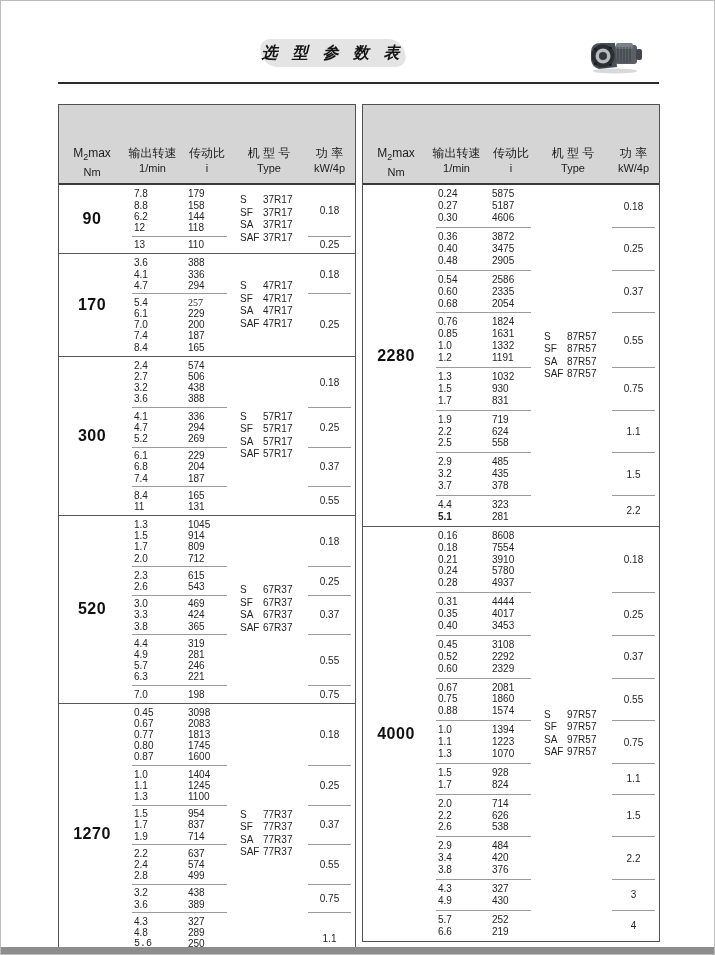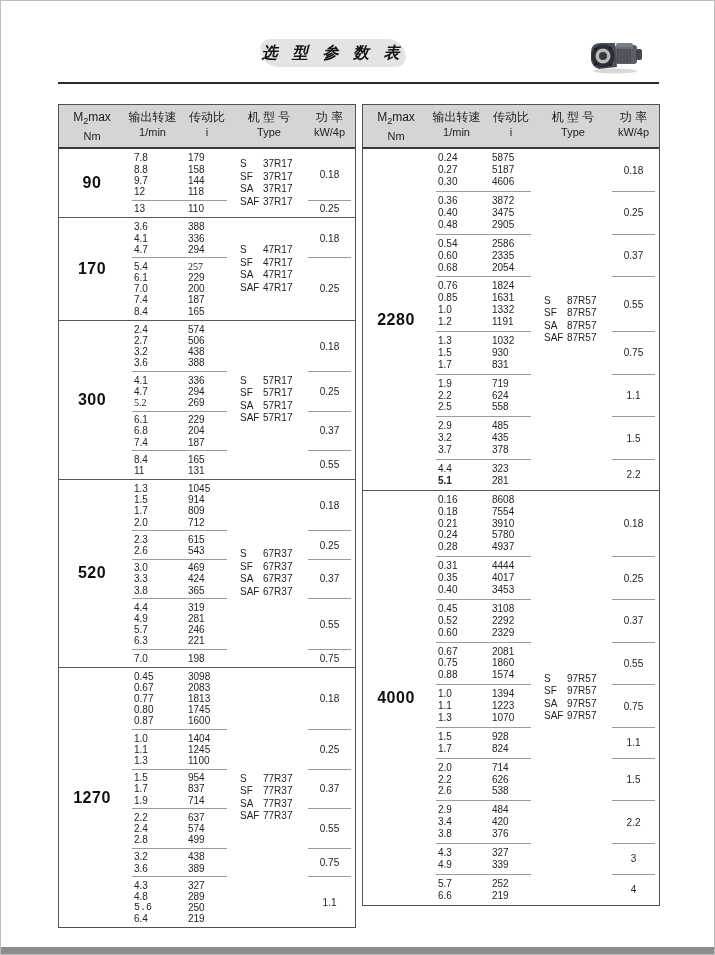--- a/index.html
+++ b/index.html
@@ -27,21 +27,21 @@
   .tables{position:absolute;left:57px;top:103px;display:flex;gap:6px;align-items:flex-start;}
   .param-table{width:298px;box-sizing:border-box;border:1.5px solid #515151;background:#fff;}
   .param-table.left{--rh:11.2px;--sh:6px;}
   .param-table.right{--rh:11.9px;--sh:7px;}
 
   .thead{
     display:grid;grid-template-columns:66px 55px 54px 70px 51px;
     background:#d5d5d5;border-bottom:2px solid #3a3a3a;padding:5px 0 4px;
   }
   .th{text-align:center;color:#1c1c1c;}
-  .th-top{font-size:12px;line-height:15px;white-space:nowrap;}
+  .th-top{font-size:12px;line-height:15px;white-space:nowrap;margin-top:36px;}
   .th sub{font-size:9px;}
   .th-bot{font-size:11px;line-height:14px;}
 
   .group{display:grid;grid-template-columns:66px 55px 54px 70px 51px;padding:3px 0;}
   .group + .group{border-top:1.5px solid #585858;}
 
   .torque{
     grid-column:1;align-self:center;justify-self:center;
     font-size:16px;font-weight:bold;color:#101010;letter-spacing:0.5px;
   }
@@ -125,21 +125,21 @@
             </div>
             <div class="type-line">
               <span class="type-prefix">SAF</span>
               <span class="type-model">37R17</span>
             </div>
           </div>
           <div class="num speed" style="grid-area: 1 / 2;">7.8</div>
           <div class="num ratio" style="grid-area: 1 / 3;">179</div>
           <div class="num speed" style="grid-area: 2 / 2;">8.8</div>
           <div class="num ratio" style="grid-area: 2 / 3;">158</div>
-          <div class="num speed" style="grid-area: 3 / 2;">9.7</div>
+          <div class="num speed" style="grid-area: 3 / 2;">6.2</div>
           <div class="num ratio" style="grid-area: 3 / 3;">144</div>
           <div class="num speed" style="grid-area: 4 / 2;">12</div>
           <div class="num ratio" style="grid-area: 4 / 3;">118</div>
           <div class="power" style="grid-area: 1 / 5 / 5;">0.18</div>
           <div class="sep" style="grid-area: 5 / 2 / auto / span 2;"></div>
           <div class="sep sep-p" style="grid-area: 5 / 5;"></div>
           <div class="num speed" style="grid-area: 6 / 2;">13</div>
           <div class="num ratio" style="grid-area: 6 / 3;">110</div>
           <div class="power" style="grid-area: 6 / 5 / 7;">0.25</div>
         </div>
@@ -212,21 +212,21 @@
           <div class="num ratio" style="grid-area: 3 / 3;">438</div>
           <div class="num speed" style="grid-area: 4 / 2;">3.6</div>
           <div class="num ratio" style="grid-area: 4 / 3;">388</div>
           <div class="power" style="grid-area: 1 / 5 / 5;">0.18</div>
           <div class="sep" style="grid-area: 5 / 2 / auto / span 2;"></div>
           <div class="sep sep-p" style="grid-area: 5 / 5;"></div>
           <div class="num speed" style="grid-area: 6 / 2;">4.1</div>
           <div class="num ratio" style="grid-area: 6 / 3;">336</div>
           <div class="num speed" style="grid-area: 7 / 2;">4.7</div>
           <div class="num ratio" style="grid-area: 7 / 3;">294</div>
-          <div class="num speed" style="grid-area: 8 / 2; font-family: Liberation Serif, serif;">5.2</div>
+          <div class="num speed" style="grid-area: 8 / 2;">5.2</div>
           <div class="num ratio" style="grid-area: 8 / 3;">269</div>
           <div class="power" style="grid-area: 6 / 5 / 9;">0.25</div>
           <div class="sep" style="grid-area: 9 / 2 / auto / span 2;"></div>
           <div class="sep sep-p" style="grid-area: 9 / 5;"></div>
           <div class="num speed" style="grid-area: 10 / 2;">6.1</div>
           <div class="num ratio" style="grid-area: 10 / 3;">229</div>
           <div class="num speed" style="grid-area: 11 / 2;">6.8</div>
           <div class="num ratio" style="grid-area: 11 / 3;">204</div>
           <div class="num speed" style="grid-area: 12 / 2;">7.4</div>
           <div class="num ratio" style="grid-area: 12 / 3;">187</div>
@@ -583,21 +583,21 @@
           <div class="num speed" style="grid-area: 31 / 2;">3.4</div>
           <div class="num ratio" style="grid-area: 31 / 3;">420</div>
           <div class="num speed" style="grid-area: 32 / 2;">3.8</div>
           <div class="num ratio" style="grid-area: 32 / 3;">376</div>
           <div class="power" style="grid-area: 30 / 5 / 33;">2.2</div>
           <div class="sep" style="grid-area: 33 / 2 / auto / span 2;"></div>
           <div class="sep sep-p" style="grid-area: 33 / 5;"></div>
           <div class="num speed" style="grid-area: 34 / 2;">4.3</div>
           <div class="num ratio" style="grid-area: 34 / 3;">327</div>
           <div class="num speed" style="grid-area: 35 / 2;">4.9</div>
-          <div class="num ratio" style="grid-area: 35 / 3;">339</div>
+          <div class="num ratio" style="grid-area: 35 / 3;">430</div>
           <div class="power" style="grid-area: 34 / 5 / 36;">3</div>
           <div class="sep" style="grid-area: 36 / 2 / auto / span 2;"></div>
           <div class="sep sep-p" style="grid-area: 36 / 5;"></div>
           <div class="num speed" style="grid-area: 37 / 2;">5.7</div>
           <div class="num ratio" style="grid-area: 37 / 3;">252</div>
           <div class="num speed" style="grid-area: 38 / 2;">6.6</div>
           <div class="num ratio" style="grid-area: 38 / 3;">219</div>
           <div class="power" style="grid-area: 37 / 5 / 39;">4</div>
         </div>
       </section>

